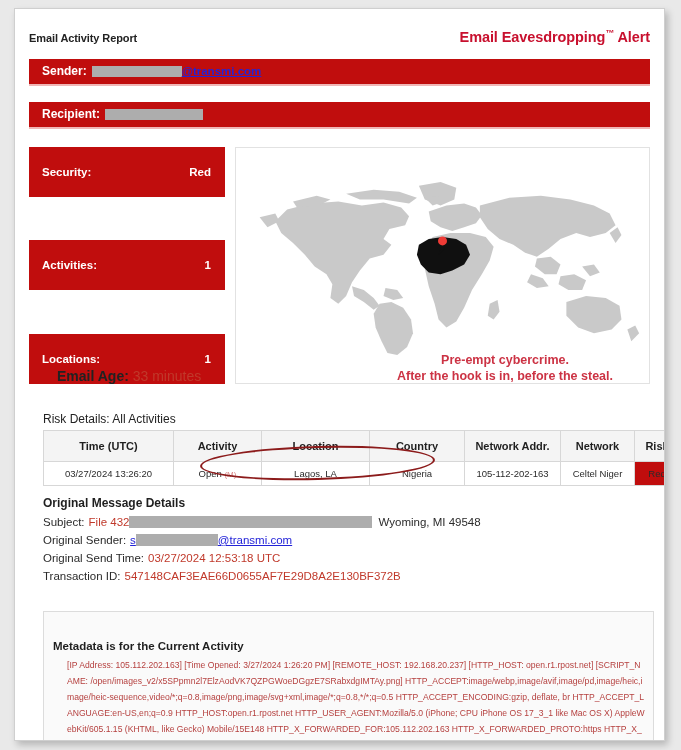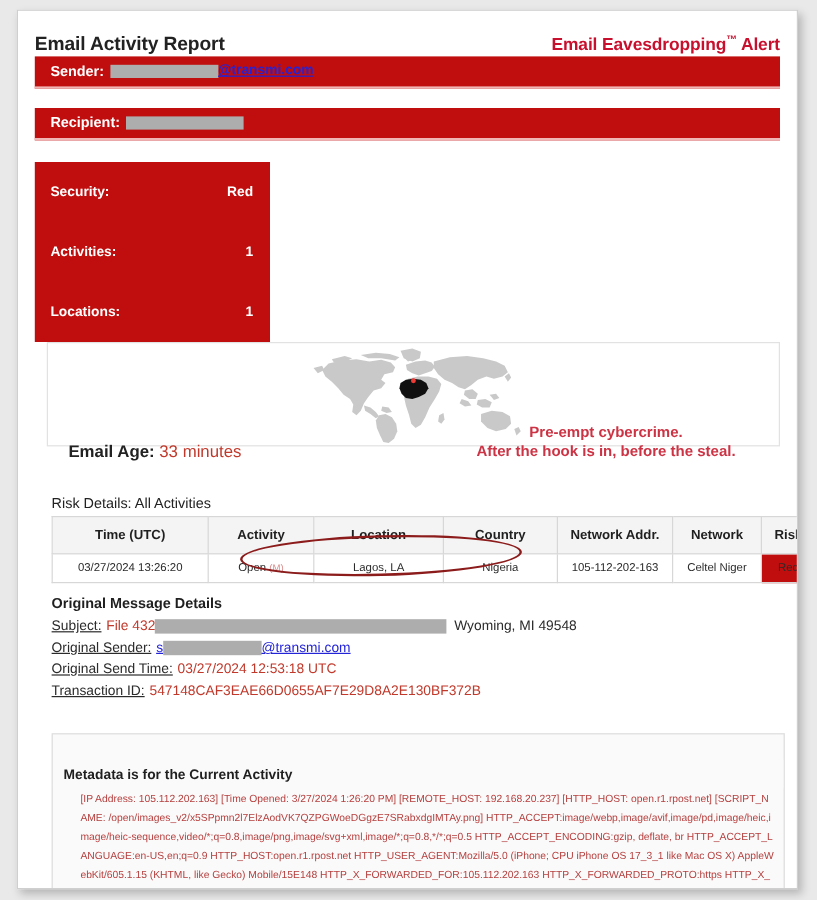--- a/index.html
+++ b/index.html
@@ -32,21 +32,21 @@
   }
 
   
   #header-row {
     display: flex;
     align-items: baseline;
     justify-content: space-between;
     padding: 19px 14px 0 14px;
   }
   #report-title {
-    font-size: 16px;
+    font-size: 11px;
     font-weight: bold;
     color: #222222;
     letter-spacing: -0.1px;
   }
   #alert-title {
     font-size: 14.5px;
     font-weight: bold;
     color: #c8102e;
     letter-spacing: -0.1px;
   }
@@ -56,21 +56,21 @@
   .addr-bar {
     position: relative;
     margin: 0 14px;
     background: #c00d0d;
     height: 27px;
     display: flex;
     align-items: center;
     padding-left: 13px;
     border-bottom: 2px solid #f0b6b6;
   }
-  #sender-bar { }
+  #sender-bar { margin-top: 14px; }
   #recipient-bar { margin-top: 16px; }
 
   .addr-label {
     color: #ffffff;
     font-weight: bold;
     font-size: 12px;
     margin-right: 5px;
     white-space: nowrap;
   }
   .redact {
@@ -89,21 +89,20 @@
   .addr-value {
     display: flex;
     align-items: center;
   }
 
   
   #mid-section {
     display: flex;
     margin: 18px 14px 0 14px;
     height: 237px;
-    flex-direction: column;
   }
   #stats-col {
     width: 196px;
     display: flex;
     flex-direction: column;
     justify-content: space-between;
   }
   .stat-bar {
     background: #c00d0d;
     height: 50px;
@@ -222,21 +221,21 @@
     margin-bottom: 6px;
   }
   .detail-line {
     font-size: 11.5px;
     color: #2b2b2b;
     margin-bottom: 6px;
     display: flex;
     align-items: center;
     white-space: nowrap;
   }
-  .detail-line .lbl { color: #2b2b2b; text-decoration: underline; }
+  .detail-line .lbl { color: #2b2b2b; }
   .detail-line .val { color: #c0392b; margin-left: 4px; }
   .detail-line .plain { color: #2b2b2b; margin-left: 6px; font-weight: normal; }
   .detail-link {
     color: #2323d8;
     text-decoration: underline;
     margin-left: 4px;
   }
 
   
   #metadata-box {

